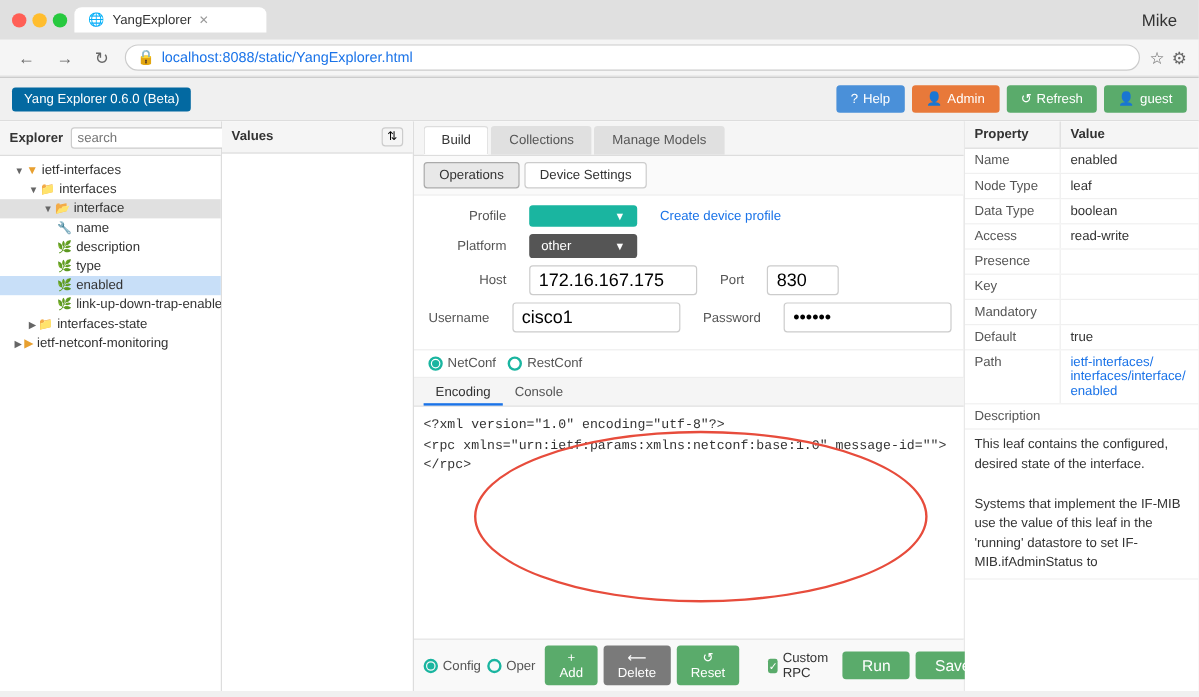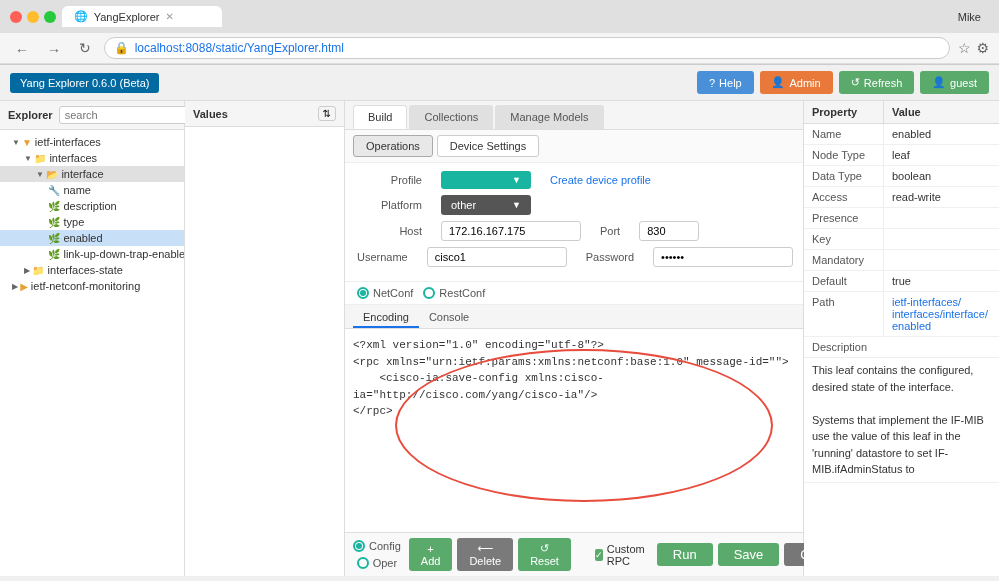--- a/index.html
+++ b/index.html
@@ -13,21 +13,21 @@
     .dot-red { background: #ff5f56; }
     .dot-yellow { background: #ffbd2e; }
     .dot-green { background: #27c93f; }
     .browser-tab { background: white; border-radius: 6px 6px 0 0; padding: 4px 12px; font-size: 11px; display: flex; align-items: center; gap: 6px; min-width: 160px; color: #333; }
     .browser-tab-close { color: #999; font-size: 10px; cursor: pointer; }
     .browser-nav { display: flex; align-items: center; padding: 4px 10px; gap: 8px; background: #f5f5f5; border-bottom: 1px solid #ddd; }
     .nav-btn { background: none; border: none; color: #666; cursor: pointer; font-size: 14px; padding: 2px 5px; }
     .url-bar { flex: 1; background: white; border: 1px solid #ccc; border-radius: 12px; padding: 3px 10px; font-size: 12px; color: #333; display: flex; align-items: center; gap: 5px; }
     .url-bar span { color: #1a73e8; font-weight: 500; }
     .nav-right { display: flex; align-items: center; gap: 6px; color: #666; font-size: 14px; }
-    .user-label { font-size: 11px; color: #333; }
+    .user-label { font-size: 14px; color: #333; }
 
     
     .app { display: flex; flex-direction: column; height: calc(581px - 70px); background: #f5f5f5; }
     .app-toolbar { background: #f0f0f0; border-bottom: 1px solid #ddd; padding: 6px 10px; display: flex; align-items: center; gap: 8px; }
     .app-title-btn { background: #0369a1; color: white; border: none; border-radius: 3px; padding: 4px 10px; font-size: 11px; cursor: pointer; }
     .toolbar-right { margin-left: auto; display: flex; gap: 6px; }
     .toolbar-btn { border: none; border-radius: 3px; padding: 5px 12px; font-size: 11px; cursor: pointer; color: white; display: flex; align-items: center; gap: 4px; }
     .btn-help { background: #4a90d9; }
     .btn-admin { background: #e8793a; }
     .btn-refresh { background: #5aab6b; }
@@ -74,21 +74,21 @@
     .ops-btn.active { background: #e8e8e8; border-color: #aaa; font-weight: 500; }
 
     
     .form-area { padding: 8px 12px; border-bottom: 1px solid #eee; }
     .form-row { display: flex; align-items: center; margin-bottom: 6px; gap: 19px; }
     .form-label { width: 65px; font-size: 11px; color: #555; text-align: right; }
     .form-select { background: #1ab5a0; color: white; border: none; border-radius: 3px; padding: 4px 10px; font-size: 11px; cursor: pointer; display: flex; align-items: center; gap: 4px; min-width: 90px; }
     .form-select-other { background: #555; color: white; border: none; border-radius: 3px; padding: 4px 10px; font-size: 11px; cursor: pointer; display: flex; align-items: center; gap: 4px; min-width: 90px; }
     .form-select-arrow { margin-left: auto; font-size: 9px; }
     .create-profile-link { color: #1a73e8; font-size: 11px; cursor: pointer; text-decoration: none; }
-    .form-input { border: 1px solid #ccc; border-radius: 3px; padding: 3px 7px; font-size: 11px; background: white; }
+    .form-input { border: 1px solid #ccc; border-radius: 3px; padding: 3px 7px; font-size: 15px; background: white; }
     .form-input-small { width: 60px; }
     .form-input-medium { width: 140px; }
     .form-input-large { width: 140px; }
     .port-label { font-size: 11px; color: #555; }
 
     
     .protocol-row { display: flex; align-items: center; padding: 5px 12px; gap: 10px; border-bottom: 1px solid #eee; }
     .radio-label { display: flex; align-items: center; gap: 4px; font-size: 11px; color: #555; cursor: pointer; }
     .radio-dot { width: 12px; height: 12px; border-radius: 50%; border: 2px solid #1ab5a0; display: flex; align-items: center; justify-content: center; }
     .radio-dot.filled::after { content: ''; width: 6px; height: 6px; border-radius: 50%; background: #1ab5a0; display: block; }
@@ -102,21 +102,21 @@
     .encoding-tabs { display: flex; background: #f5f5f5; border-bottom: 1px solid #ddd; padding: 3px 8px 0; }
     .enc-tab { padding: 3px 10px; font-size: 11px; cursor: pointer; color: #555; border-bottom: 2px solid transparent; }
     .enc-tab.active { color: #333; border-bottom-color: #1a73e8; font-weight: 500; }
 
     
     .code-area { flex: 1; position: relative; padding: 8px; font-family: 'Courier New', monospace; font-size: 11px; color: #333; background: white; overflow-y: auto; line-height: 1.5; }
     .code-oval { position: absolute; top: 20px; left: 50px; right: 30px; bottom: 30px; border: 2px solid #e74c3c; border-radius: 50%; pointer-events: none; }
 
     
     .bottom-bar { display: flex; align-items: center; padding: 5px 8px; border-top: 1px solid #ddd; gap: 8px; background: #f9f9f9; }
-    .radio-group { display: flex; align-items: center; gap: 5px; flex-direction: column; }
+    .radio-group { display: flex; align-items: center; gap: 5px; }
     .bottom-btns { display: flex; gap: 5px; margin-left: auto; }
     .bottom-btn { padding: 4px 12px; border: none; border-radius: 3px; font-size: 11px; cursor: pointer; color: white; }
     .btn-add { background: #5aab6b; }
     .btn-delete { background: #7a7a7a; }
     .btn-reset { background: #5aab6b; }
 
     .checkbox-label { display: flex; align-items: center; gap: 4px; font-size: 11px; color: #333; cursor: pointer; }
     .checkbox-green { width: 12px; height: 12px; background: #5aab6b; border-radius: 2px; display: flex; align-items: center; justify-content: center; color: white; font-size: 9px; }
 
     .action-btns { display: flex; gap: 5px; margin-left: auto; }
@@ -334,21 +334,20 @@
           <span>Encoding</span>
         </div>
         <div class="enc-tab">
           <span>Console</span>
         </div>
       </div>
 
       <div class="code-area" style="position: relative; height: 160px;">
         <div>&lt;?xml version="1.0" encoding="utf-8"?&gt;</div>
         <div>&lt;rpc xmlns="urn:ietf:params:xmlns:netconf:base:1.0" message-id=""&gt;</div>
-        <div>&nbsp;&nbsp;&nbsp;&nbsp;&lt;cisco-ia:save-config xmlns:cisco-ia="http://cisco.com/yang/cisco-ia"/&gt;</div>
         <div>&lt;/rpc&gt;</div>
 
         <div class="code-oval"></div>
       </div>
 
       <div class="bottom-bar">
         <div class="radio-group">
           <label class="radio-label">
             <div class="radio-dot filled"></div>
             <span>Config</span>

